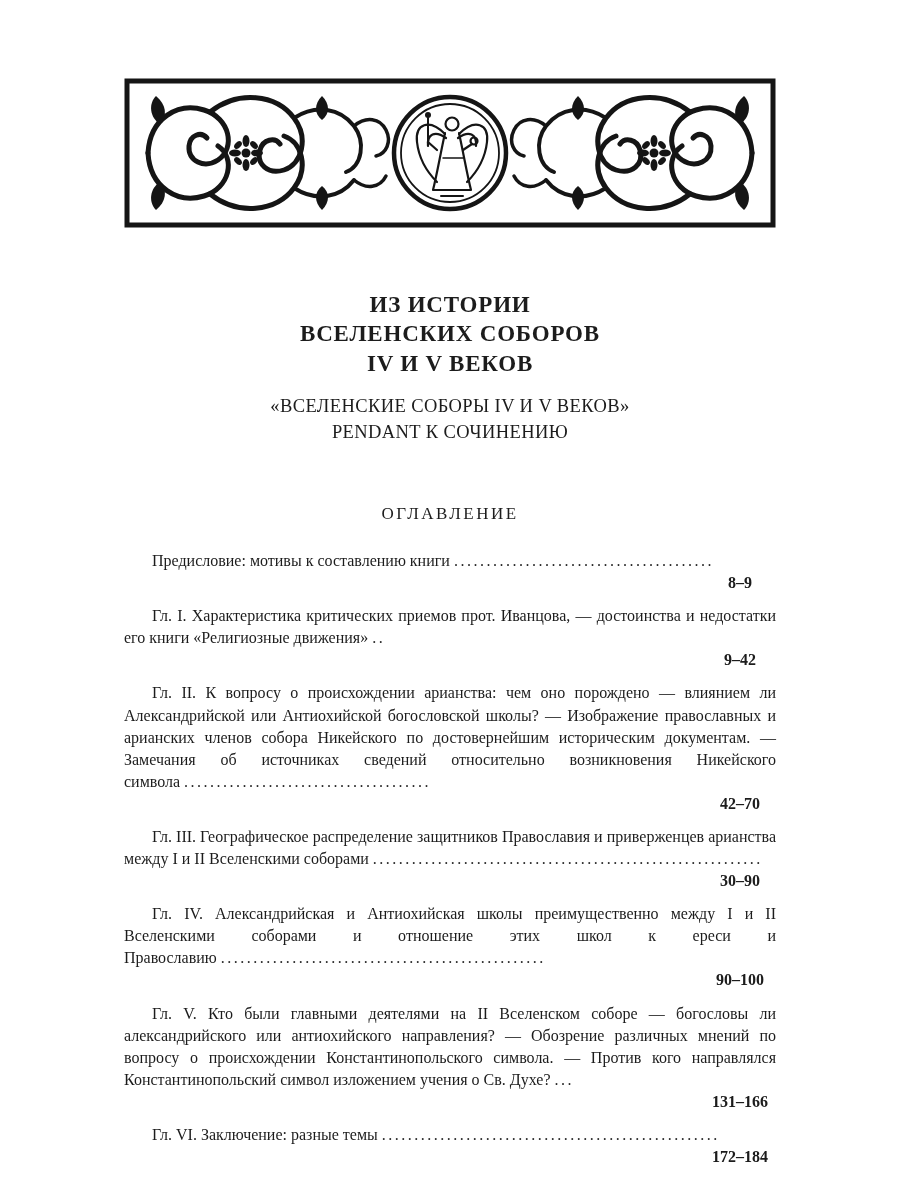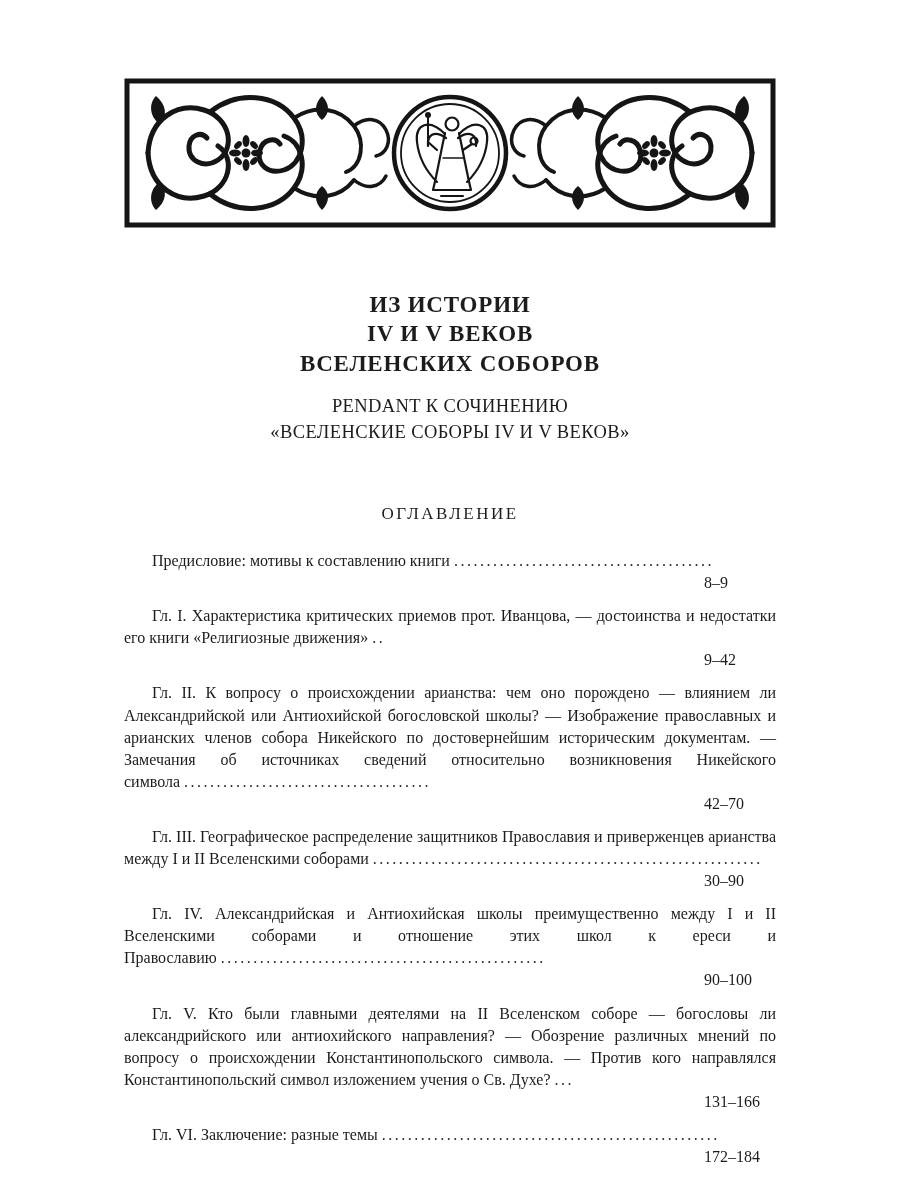--- a/index.html
+++ b/index.html
@@ -62,24 +62,25 @@
   }
   .leader {
     word-break: break-all;
     letter-spacing: 2.5px;
     margin-left: 4px;
     color: #2a2a2a;
   }
   .toc-pages {
     flex: 0 0 auto;
     min-width: 72px;
-    text-align: left;
+    text-align: center;
     align-self: flex-end;
     padding-left: 8px;
     white-space: nowrap;
+    font-weight: bold;
   }
 </style>
 </head>
 <body>
 
 <div class="page">
   <div class="content">
 
     <div class="ornament">
       <svg width="652" height="150" viewBox="0 0 652 150" xmlns="http://www.w3.org/2000/svg">
@@ -132,27 +133,27 @@
             <path d="M339,72 L348,66"></path>
             <circle cx="350" cy="63" r="3.5"></circle>
             <path d="M317,118 L339,118" stroke-width="2"></path>
           </g>
         </g>
       </svg>
     </div>
 
     <h1 class="title">
       <span>ИЗ ИСТОРИИ</span>
+      <span>ВСЕЛЕНСКИХ СОБОРОВ</span>
       <span>IV И V ВЕКОВ</span>
-      <span>ВСЕЛЕНСКИХ СОБОРОВ</span>
     </h1>
 
     <h2 class="subtitle">
+      <span>«ВСЕЛЕНСКИЕ СОБОРЫ IV И V ВЕКОВ»</span>
       <span>PENDANT К СОЧИНЕНИЮ</span>
-      <span>«ВСЕЛЕНСКИЕ СОБОРЫ IV И V ВЕКОВ»</span>
     </h2>
 
     <h3 class="toc-heading">ОГЛАВЛЕНИЕ</h3>
 
     <div class="toc">
 
       <div class="toc-entry">
         <div class="toc-text"><span>Предисловие: мотивы к составлению книги</span><span class="leader">........................................</span></div>
         <div class="toc-pages">8–9</div>
       </div>

